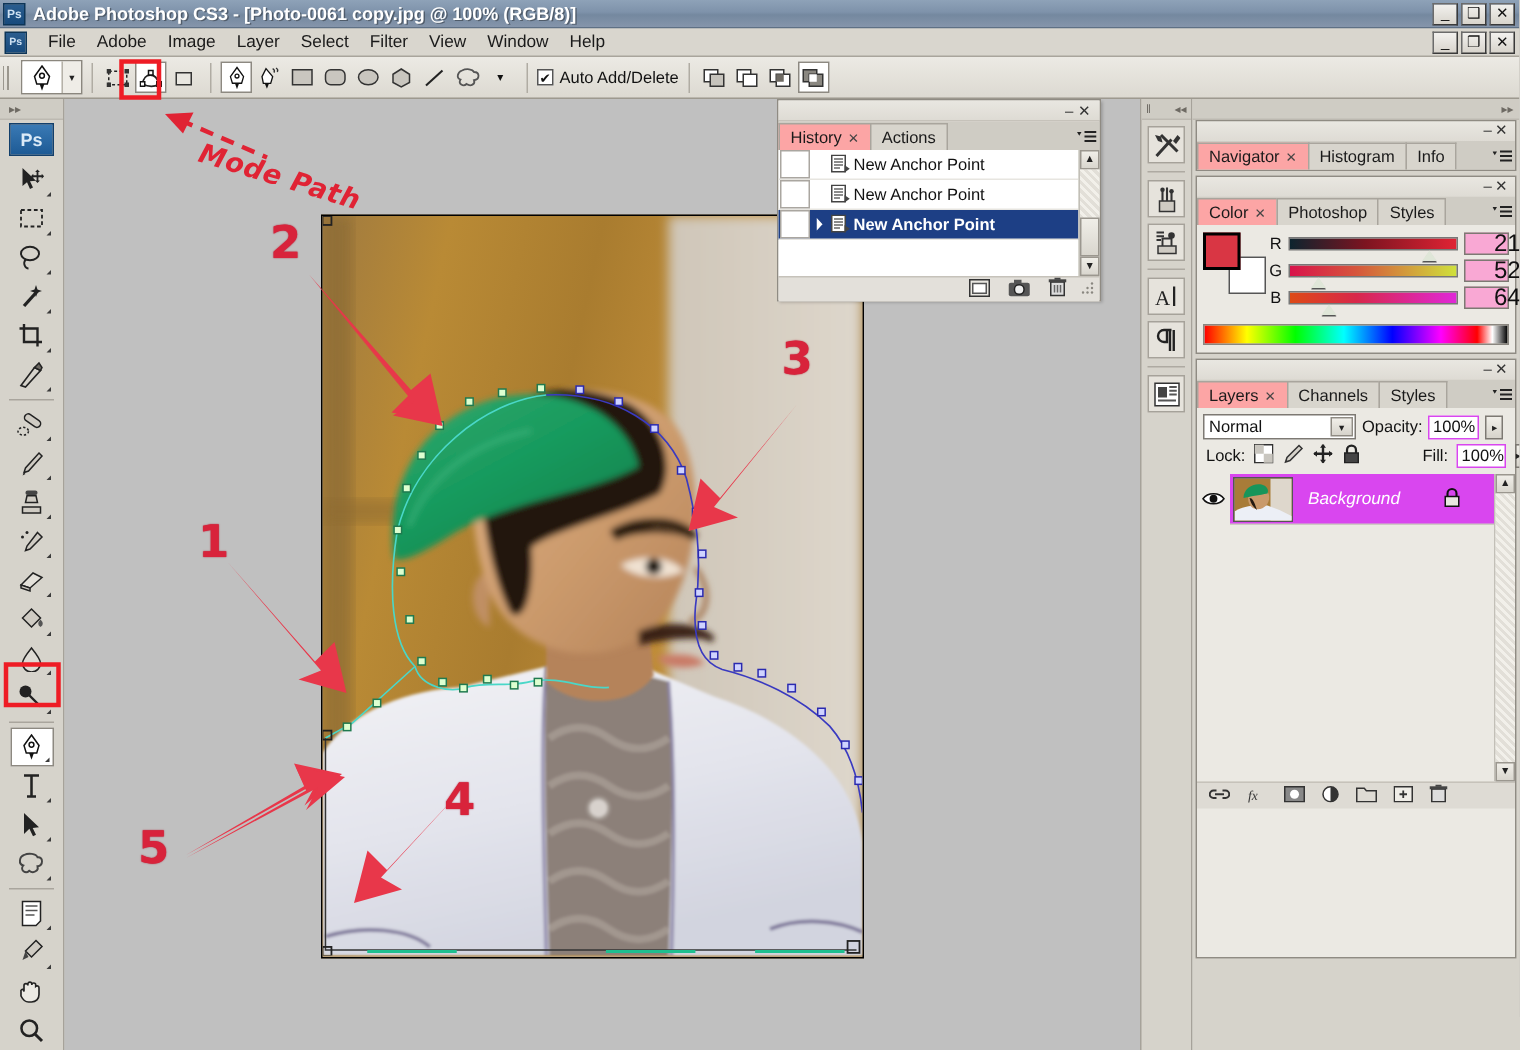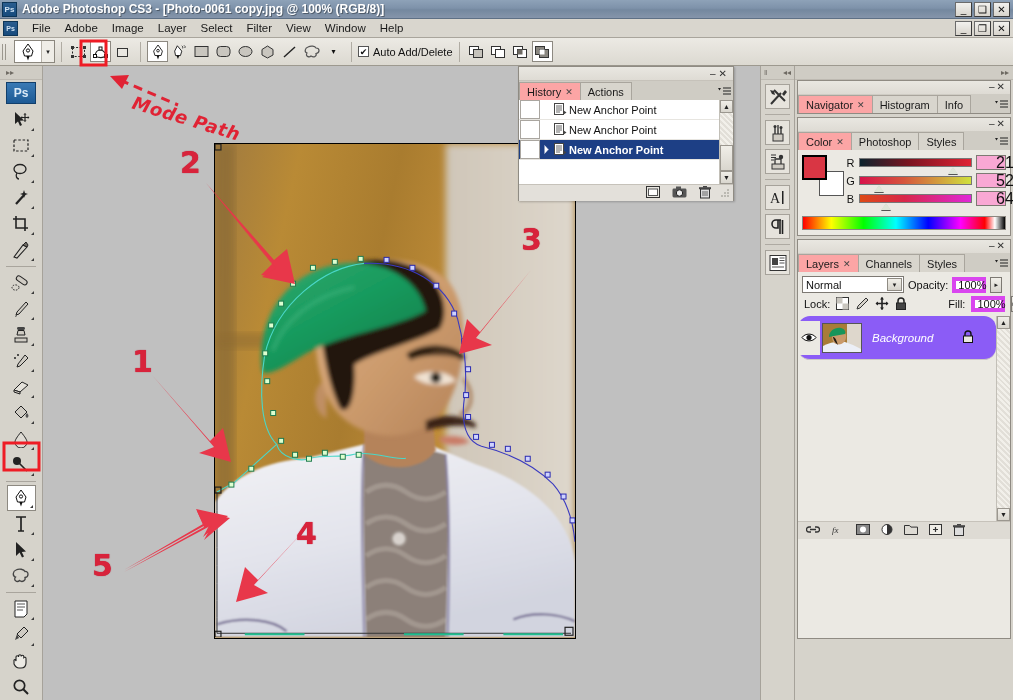--- a/index.html
+++ b/index.html
@@ -267,32 +267,31 @@
     height:17px; border:1px solid #7d7973; background:#fff; display:flex; align-items:center;
     font-size:11px; color:#111; padding-left:3px; width:102px; position:relative;
   }
   .combo .cbtn {
     position:absolute; right:1px; top:1px; width:15px; height:13px;
     background:linear-gradient(to bottom,#f1efe9,#d6d3cb); border:1px solid #8f8b83;
     display:flex;align-items:center;justify-content:center;font-size:7px;color:#222;
   }
   .lab { font-size:11px; color:#111; }
   .numbox {
-    height:16px; width:34px; border:4px solid #d946ef; background:#fff;
+    height:16px; width:34px; border:1px solid #d946ef; background:#fff;
     font-size:11px; color:#111; display:flex; align-items:center; justify-content:flex-start; padding-left:2px;
   }
   .stepper {
     width:12px;height:16px;border:1px solid #7d7973;background:linear-gradient(to bottom,#f1efe9,#d6d3cb);
     display:flex;align-items:center;justify-content:center;font-size:7px;color:#222;
   }
   .lock-row { display:flex; align-items:center; gap:6px; padding:1px 4px 4px 6px; }
   .layer-row {
-    display:flex; align-items:center; height:44px; background:#8b5cf6; color:#fff;
+    display:flex; align-items:center; height:34px; background:#d946ef; color:#fff;
     border-bottom:1px solid #cdcac2;
-    border-radius:12px;
   }
   .eye { width:22px; flex:none; display:flex; align-items:center; justify-content:center; background:#ebe9e3; height:34px;}
   .thumb {
     width:40px;height:30px;flex:none;border:1px solid #555;margin-left:2px;overflow:hidden;position:relative;background:#b9a07a;
   }
   .layer-name { flex:1; font-style:italic; font-size:11.5px; padding-left:10px; }
   .layers-list { background:#ebe9e3; height:205px; display:flex; }
   .layers-foot {
     height:18px; background:#dedbd4; border-top:1px solid #c6c2ba;
     display:flex; align-items:center; gap:11px; padding-left:8px;

